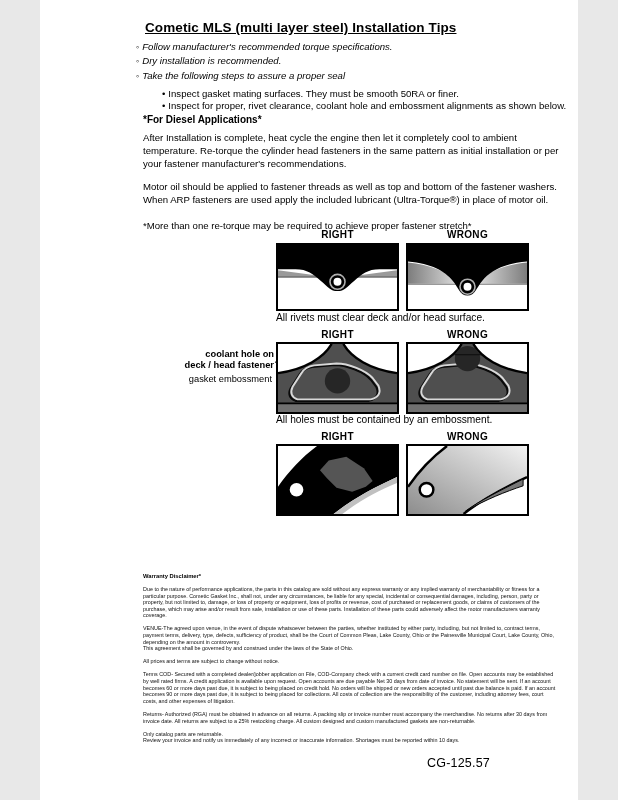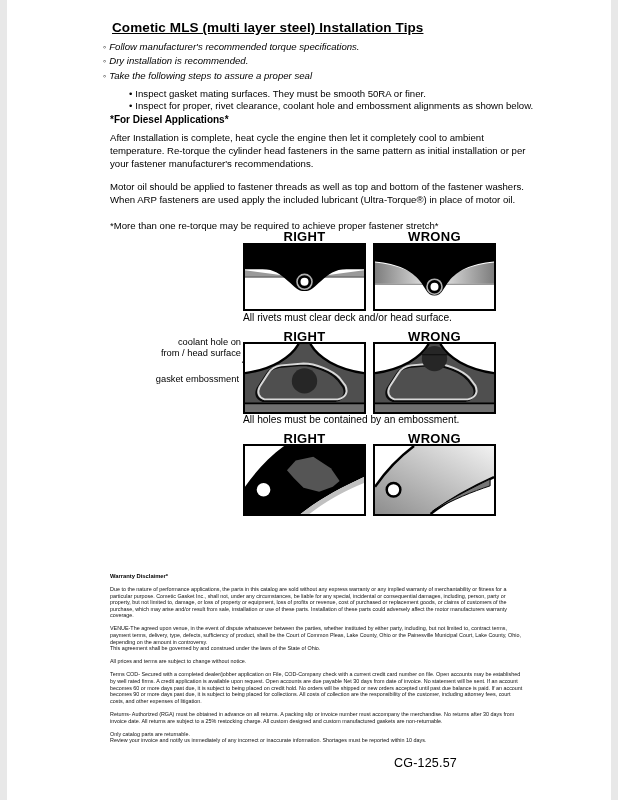--- a/index.html
+++ b/index.html
@@ -1,47 +1,47 @@
 <!DOCTYPE html>
 <html><head>
 <meta charset="utf-8">
 <style>
   html,body{margin:0;padding:0;background:#e8e8e8;}
   .page{
-    position:relative;width:604px;height:800px;background:#fff;
+    position:relative;width:538px;height:800px;background:#fff;
     font-family:"Liberation Sans", sans-serif;color:#000;
     margin:0 auto;overflow:hidden;
   }
   .page-title{
     position:absolute;left:105px;top:20px;margin:0;
     font-size:13.5px;font-weight:bold;text-decoration:underline;
     letter-spacing:0.1px;
   }
   .bullets{position:absolute;left:96px;top:40px;margin:0;padding:0;list-style:none;
     font-size:9.6px;line-height:13.4px;font-style:italic;}
   .bullets li::before{content:"\25E6";margin-right:3px;font-size:9px;}
   .subbullets{position:absolute;left:114px;top:80px;margin:8px;padding:0;list-style:none;
     font-size:9.6px;line-height:12.4px;}
   .subbullets li::before{content:"\2022";margin-right:3px;}
   .diesel{position:absolute;left:103px;top:114px;width:428px;}
   .diesel h2{margin:0 0 7px 0;font-size:10px;font-weight:bold;}
   .diesel p{margin:0 0 11px 0;font-size:9.6px;line-height:12.8px;}
   .diesel p.note{margin-top:13px;margin-bottom:0;}
-  .dg-hdr{position:absolute;width:123px;text-align:center;font-size:13px;font-weight:600;
+  .dg-hdr{position:absolute;width:123px;text-align:center;font-size:10px;font-weight:600;
     letter-spacing:0.3px;margin:0;}
   .panel{position:absolute;width:123px;box-sizing:border-box;border:2.5px solid #000;background:#fff;}
   .panel svg{display:block;width:100%;height:100%;}
   .panel.r1{height:68px;top:243px;}
   .panel.r2{height:72px;top:342px;}
   .panel.r3{height:72px;top:444px;}
   .p-left{left:236px;} .p-right{left:366px;}
   .caption{position:absolute;left:236px;font-size:10.2px;line-height:12.2px;margin:0;
     white-space:pre-line;width:260px;}
   .dg-labels{position:absolute;text-align:right;font-size:9.3px;line-height:10.8px;}
-  .lbl-coolant{left:110px;top:337px;width:124px;}
+  .lbl-coolant{left:110px;top:349px;width:124px;font-weight:bold;}
   .lbl-emboss{left:104px;top:374px;width:128px;}
   .leader-overlay{position:absolute;left:110px;top:335px;width:250px;height:90px;pointer-events:none;}
   .disclaimer{position:absolute;left:103px;top:573px;width:414px;}
   .disclaimer h3{margin:0 0 7px 0;font-size:5.8px;font-weight:bold;}
   .disclaimer p{margin:0 0 6.5px 0;font-size:5.4px;line-height:6.6px;white-space:pre-line;
     color:#111;}
   .footer-code{position:absolute;left:387px;top:756px;font-size:12.5px;letter-spacing:0.2px;}
 </style>
 </head>
 <body>
@@ -103,21 +103,21 @@
       <circle cx="61" cy="43" r="5.5" fill="#fff" stroke="#000" stroke-width="2.8"></circle>
     </svg>
   </div>
   <p class="caption" style="top:312px">All rivets must clear deck and/or head surface.</p>
 
   <span class="dg-hdr" style="left:236px;top:329px">RIGHT</span>
   <span class="dg-hdr" style="left:366px;top:329px">WRONG</span>
 
   <div class="dg-labels lbl-coolant">
     <div>coolant hole on</div>
-    <div>from / head surface</div>
+    <div>deck / head fastener</div>
   </div>
   <div class="dg-labels lbl-emboss">gasket embossment</div>
 
   <svg class="leader-overlay" viewBox="0 0 250 90">
     <line x1="125" y1="27" x2="188" y2="44" stroke="#000" stroke-width="1.1"></line>
     <line x1="129" y1="45" x2="154" y2="53" stroke="#000" stroke-width="1.1"></line>
   </svg>
 
   <div class="panel r2 p-left">
     <svg viewBox="0 0 122 70" preserveAspectRatio="none">

